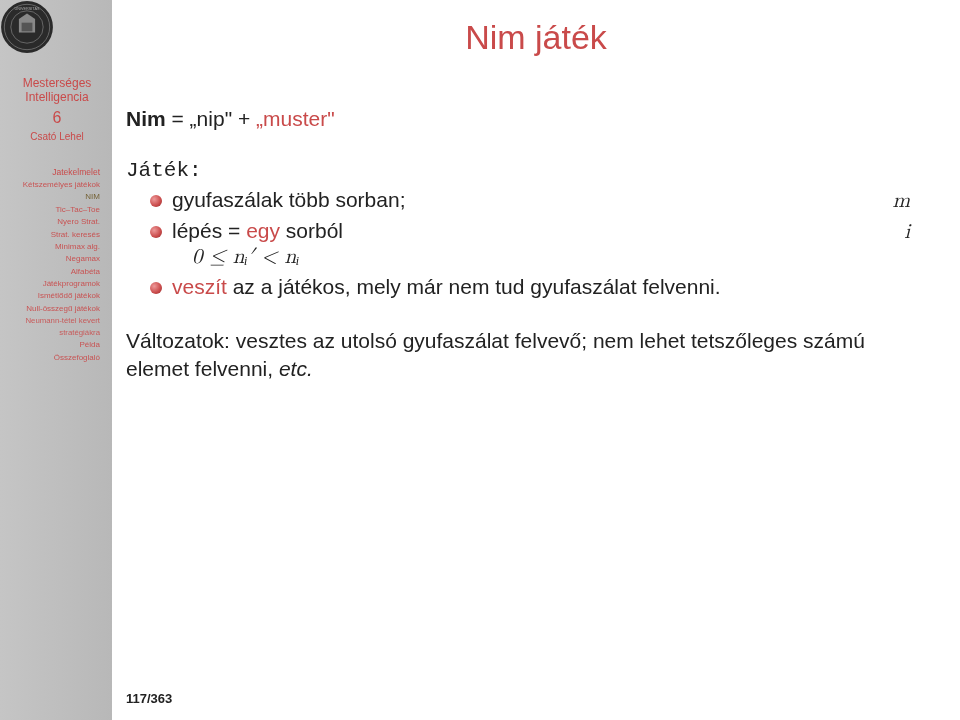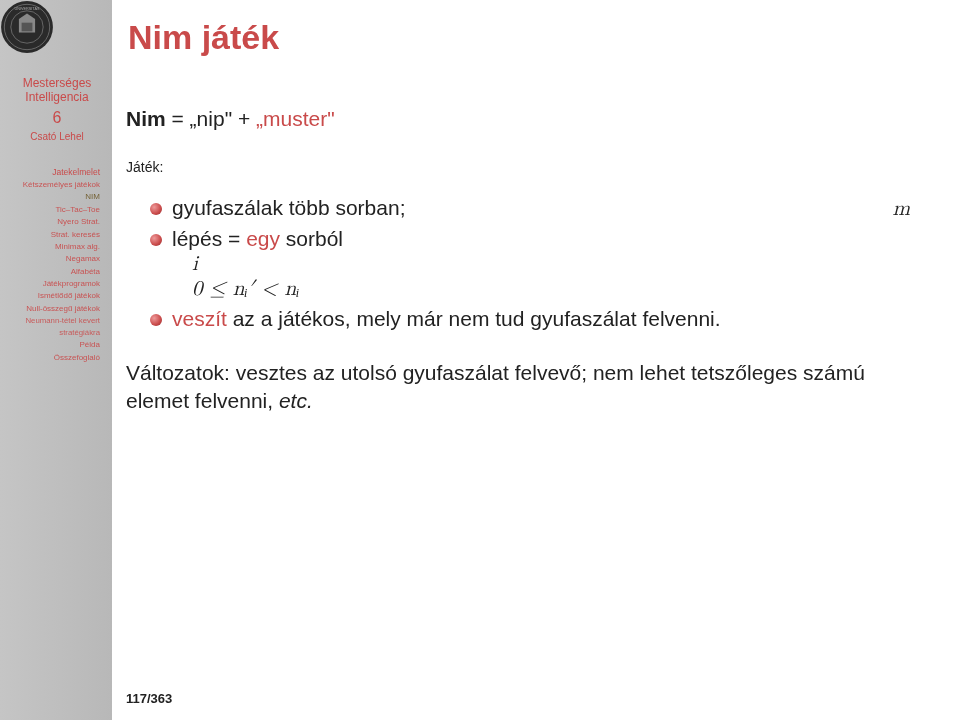--- a/index.html
+++ b/index.html
@@ -62,35 +62,36 @@
   .nav-item.sub2 { font-size: 7.8px; opacity: 0.85; padding-right: 0; }
   .nav-item.active { color: #6e5a2a; }
   .main {
     flex: 1;
     position: relative;
     padding: 0 0 0 0;
   }
   .slide-title {
     font-size: 34px;
     color: #c94a4a;
-    font-weight: 700;
-    padding: 18px 0 0 16px;
+    font-weight: 400;
+    padding: 18px 0 0 0;
+    text-align: center;
   }
   .content {
     padding: 50px 50px 0 14px;
     color: #333;
   }
   .nim-def {
     font-size: 21px;
     margin-bottom: 28px;
     color: #222;
   }
   .nim-def .bold { font-weight: bold; }
   .nim-def .red { color: #c94a4a; }
-  .csub { font-size: 14px; color:#222; margin-bottom: 21px; }
+  .csub { font-size: 21px; color:#222; margin-bottom: 6px; font-family: Liberation Mono, monospace; }
   ul.bullets {
     list-style: none;
     margin-left: 24px;
     margin-top: 4px;
     font-size: 21px;
     color: #222;
   }
   ul.bullets li {
     display: flex;
     align-items: baseline;
@@ -182,21 +183,21 @@
 
     <ul class="bullets" id="bullets-mount">
         <li>
           <span class="bullet-icon"></span>
           <span class="li-text">gyufaszálak több sorban;</span>
           <span class="li-math">m</span>
         </li>
         <li>
           <span class="bullet-icon"></span>
           <div style="display: flex; flex-direction: column; flex: 1 1 0%;">
-            <div style="display: flex; flex-direction: column;">
+            <div style="display: flex;">
               <span style="flex: 1 1 0%;">lépés = <span style="color:#c94a4a">egy</span> sorból</span>
               <span class="li-math">i</span>
             </div>
             <div style="display: flex;">
               <span class="li-math">0 ≤ nᵢ′ &lt; nᵢ</span>
             </div>
           </div>
         </li>
         <li>
           <span class="bullet-icon"></span>

